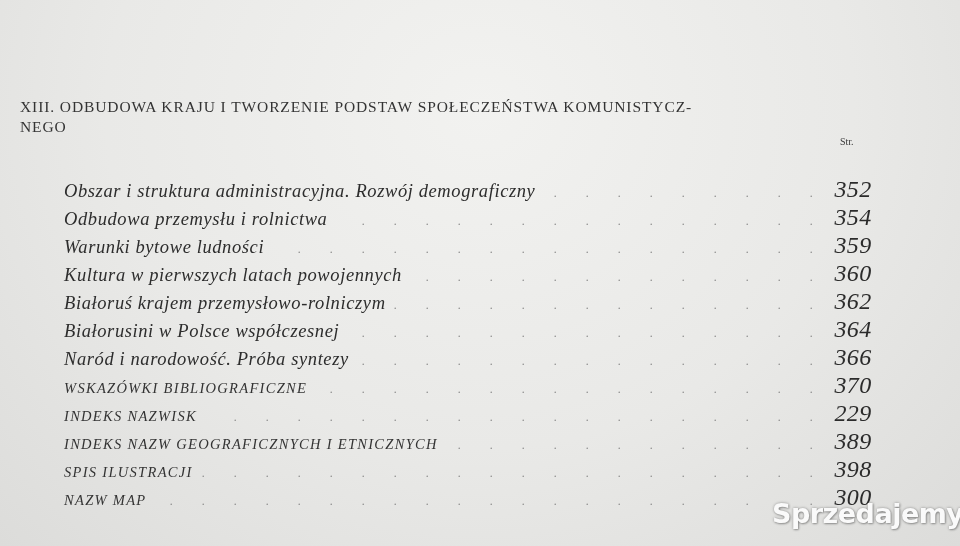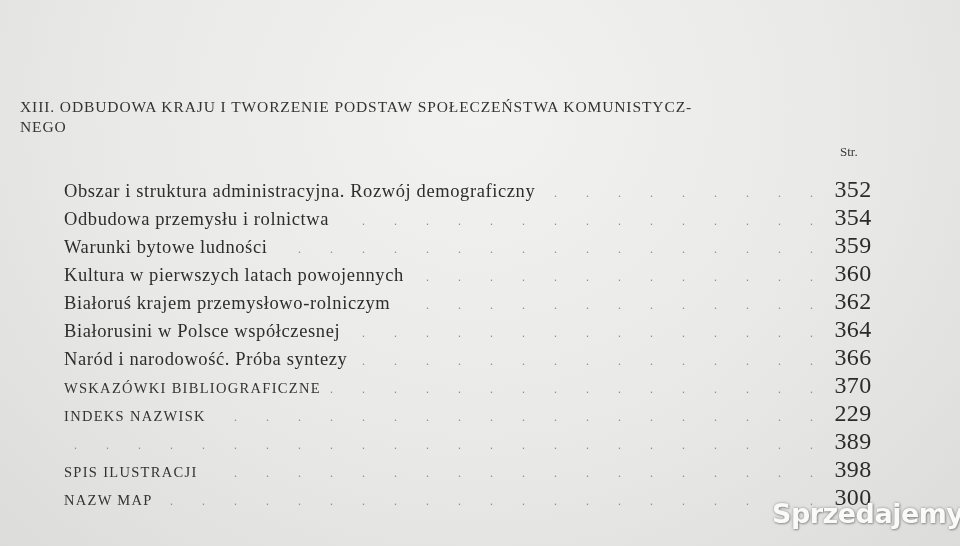--- a/index.html
+++ b/index.html
@@ -32,29 +32,30 @@
       letter-spacing: 0.9px;
       color: #333;
       font-variant: small-caps;
     }
     .chapter-heading .cont {
       display: block;
     }
     .str-label {
       position: absolute;
       left: 840px;
-      top: 144px;
-      font-size: 13px;
+      top: 136px;
+      font-size: 10px;
       color: #3a3a3a;
     }
     .toc {
       position: absolute;
       left: 64px;
       top: 176px;
       width: 810px;
+      font-style: italic;
     }
     .toc-row {
       position: relative;
       height: 28px;
       display: flex;
       align-items: baseline;
     }
     .toc-row .title {
       white-space: nowrap;
       font-size: 18.5px;
@@ -157,20 +158,21 @@
       <span class="title">WSKAZÓWKI BIBLIOGRAFICZNE</span>
       <span class="leader">. . . . . . . . . . . . . . . . . . . . . . . . . . . . . . . . . . . . . . . . . . . . . . . . . . . .</span>
       <span class="page-num">370</span>
     </div>
     <div class="toc-row caps">
       <span class="title">INDEKS NAZWISK</span>
       <span class="leader">. . . . . . . . . . . . . . . . . . . . . . . . . . . . . . . . . . . . . . . . . . . . . . . . . . . .</span>
       <span class="page-num">229</span>
     </div>
     <div class="toc-row caps">
+      <span class="title">INDEKS NAZW GEOGRAFICZNYCH I ETNICZNYCH</span>
       <span class="leader">. . . . . . . . . . . . . . . . . . . . . . . . . . . . . . . . . . . . . . . . . . . . . . . . . . . .</span>
       <span class="page-num">389</span>
     </div>
     <div class="toc-row caps">
       <span class="title">SPIS ILUSTRACJI</span>
       <span class="leader">. . . . . . . . . . . . . . . . . . . . . . . . . . . . . . . . . . . . . . . . . . . . . . . . . . . .</span>
       <span class="page-num">398</span>
     </div>
     <div class="toc-row caps">
       <span class="title">NAZW MAP</span>

